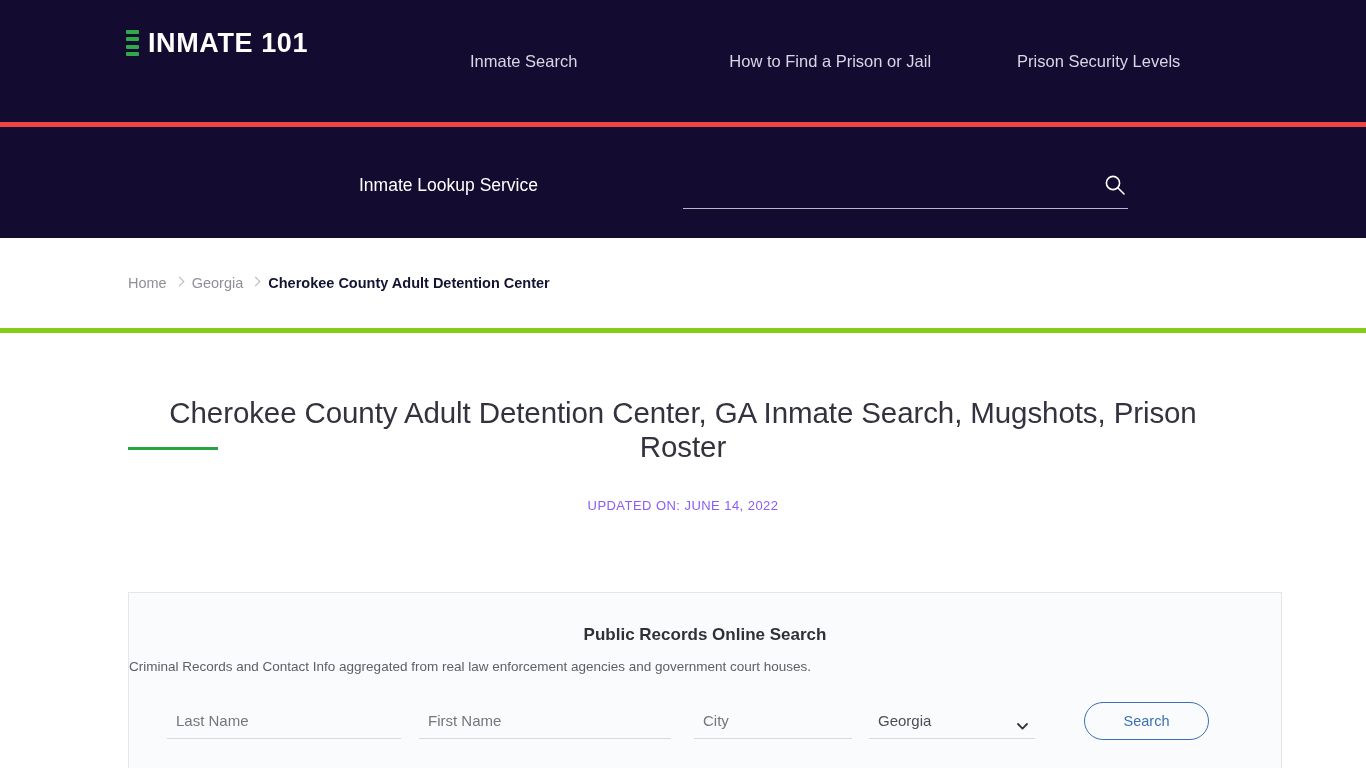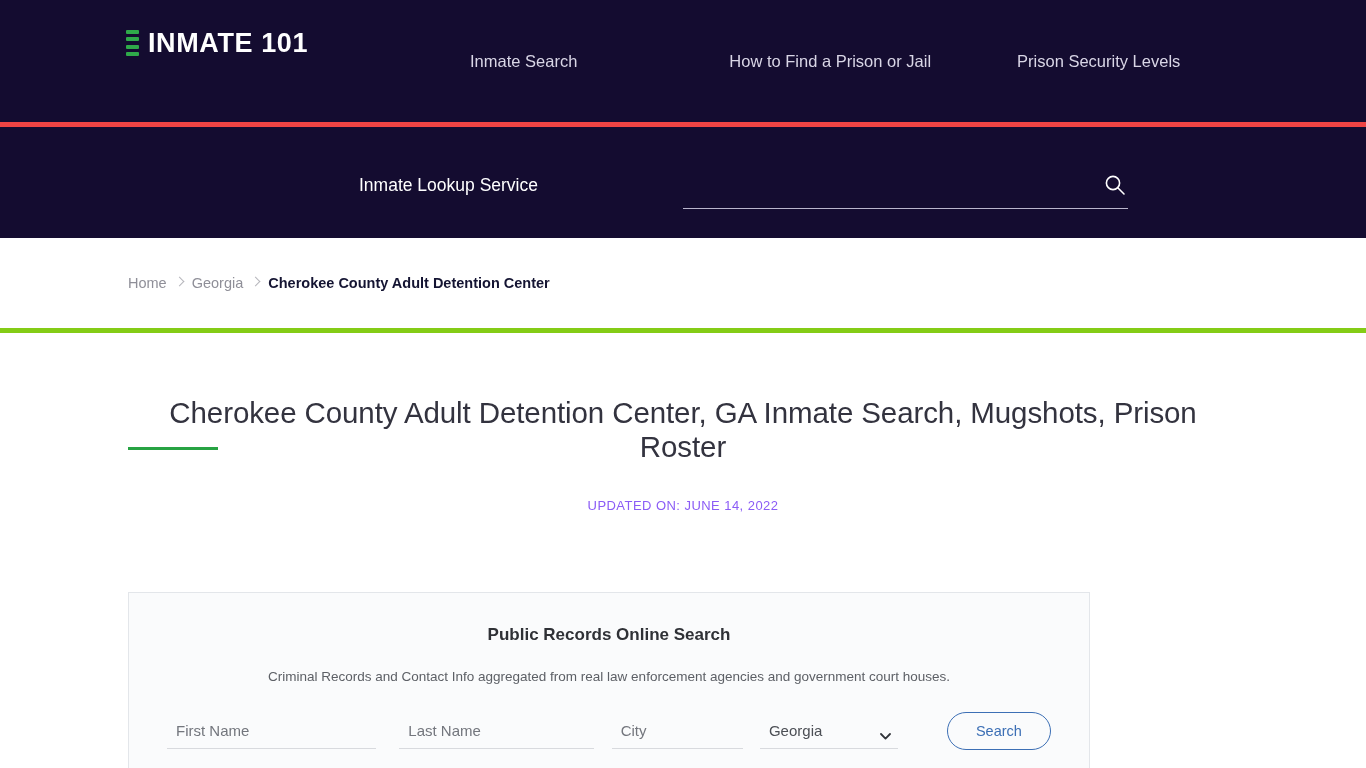--- a/index.html
+++ b/index.html
@@ -192,36 +192,35 @@
     color: #8b5cf6;
     font-size: 13px;
     letter-spacing: 0.45px;
   }
 
   
   .card {
     position: absolute;
     left: 128px;
     top: 592px;
-    width: 962px;
+    width: 1154px;
     height: 176px;
     background: #fafbfc;
     border: 1px solid #e3e6ea;
     border-bottom: none;
   }
   .card-title {
     margin-top: 32px;
     text-align: center;
     color: #2f3136;
     font-size: 17px;
     font-weight: bold;
   }
   .card-sub {
-    margin-top: 24px;
-    text-align: center;
+    margin-top: 14px;
     color: #5d6066;
     font-size: 13.5px;
   }
   .form-row {
     margin-top: 28px;
     padding: 0 38px;
     display: flex;
     align-items: flex-start;
     gap: 0;
   }
@@ -320,26 +319,26 @@
   <h1 class="page-title">Cherokee County Adult Detention Center, GA Inmate Search, Mugshots, Prison Roster</h1>
   <span class="title-rule"></span>
   <div class="updated">UPDATED ON: JUNE 14, 2022</div>
 </div>
 
 <section class="card">
   <div class="card-title">Public Records Online Search</div>
   <div class="card-sub">Criminal Records and Contact Info aggregated from real law enforcement agencies and government court houses.</div>
 
   <form class="form-row">
+    <div class="fld fld-last">
+      <input type="text" placeholder="Last Name" style="">
+    </div>
+
     <div class="fld fld-first">
       <input type="text" placeholder="First Name" style="">
-    </div>
-
-    <div class="fld fld-last">
-      <input type="text" placeholder="Last Name" style="">
     </div>
 
     <div class="fld fld-city">
       <input type="text" placeholder="City" style="">
     </div>
 
     <div class="fld fld-state">
       <select>
         <option>Georgia</option>
       </select>

